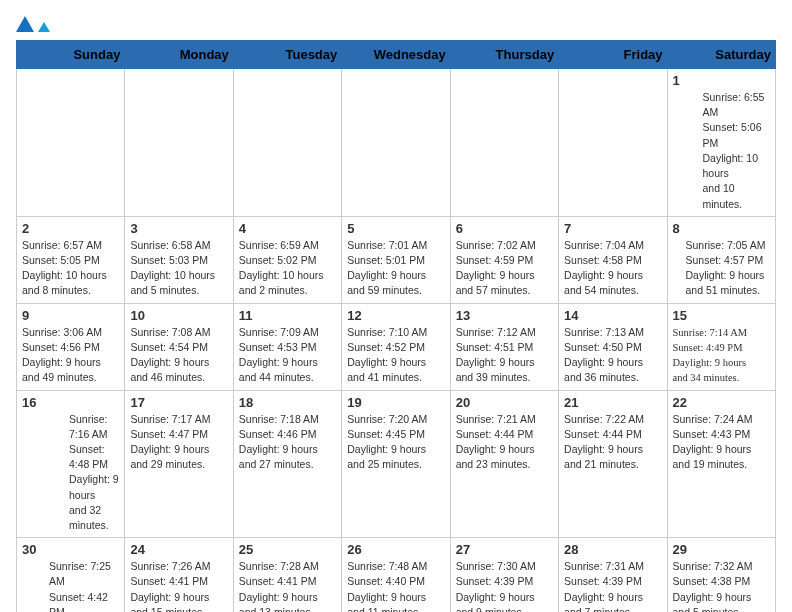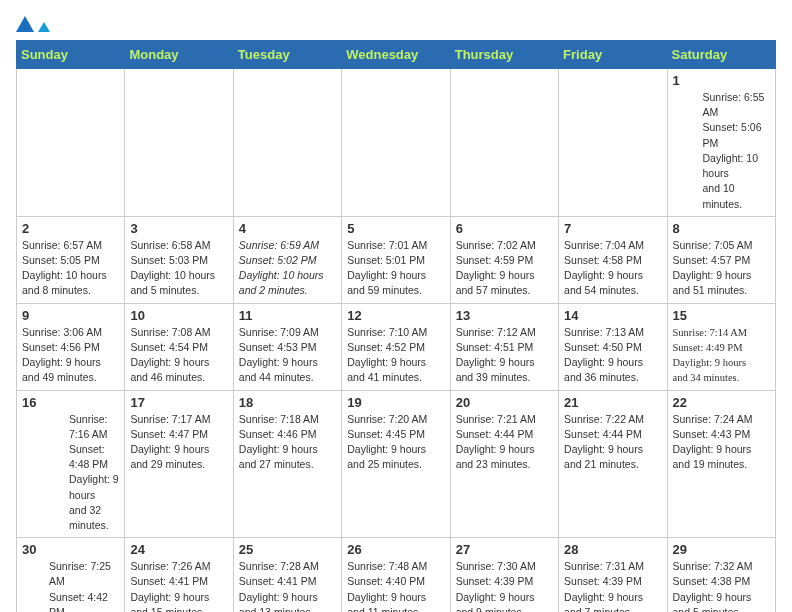--- a/index.html
+++ b/index.html
@@ -60,25 +60,25 @@
       font-size: 14px;
       color: #555;
     }
     .calendar {
       width: 100%;
       border-collapse: collapse;
       border: 1px solid #ccc;
     }
     .calendar th {
       background: #2b6cb0;
-      color: #bef264;
+      color: #000000;
       font-size: 13px;
       font-weight: bold;
       padding: 6px 4px;
-      text-align: left;
+      text-align: right;
       border: 1px solid #2b6cb0;
     }
     .calendar td {
       border: 1px solid #ccc;
       vertical-align: top;
       padding: 4px 5px;
       width: calc(100% / 7);
       min-height: 80px;
       font-size: 11px;
       color: #333;
@@ -162,21 +162,21 @@
         </td>
         <td>
           <span class="day-number">3</span>
           <div class="day-info" style="white-space: pre-line;">Sunrise: 6:58 AM
 Sunset: 5:03 PM
 Daylight: 10 hours
 and 5 minutes.</div>
         </td>
         <td>
           <span class="day-number">4</span>
-          <div class="day-info" style="white-space: pre-line; font-style: italic;">Sunrise: 6:59 AM
+          <div class="day-info" style="white-space: pre-line;">Sunrise: 6:59 AM
 Sunset: 5:02 PM
 Daylight: 10 hours
 and 2 minutes.</div>
         </td>
         <td>
           <span class="day-number">5</span>
           <div class="day-info" style="white-space: pre-line;">Sunrise: 7:01 AM
 Sunset: 5:01 PM
 Daylight: 9 hours
 and 59 minutes.</div>
@@ -190,21 +190,21 @@
         </td>
         <td>
           <span class="day-number">7</span>
           <div class="day-info" style="white-space: pre-line;">Sunrise: 7:04 AM
 Sunset: 4:58 PM
 Daylight: 9 hours
 and 54 minutes.</div>
         </td>
         <td>
           <span class="day-number">8</span>
-          <div class="day-info" style="white-space: pre-line;">Sunrise: 7:05 AM
+          <div class="day-info" style="white-space: pre-line; margin-left: 13px;">Sunrise: 7:05 AM
 Sunset: 4:57 PM
 Daylight: 9 hours
 and 51 minutes.</div>
         </td>
       </tr>
       <tr>
         <td>
           <span class="day-number">9</span>
           <div class="day-info" style="white-space: pre-line;">Sunrise: 3:06 AM
 Sunset: 4:56 PM

